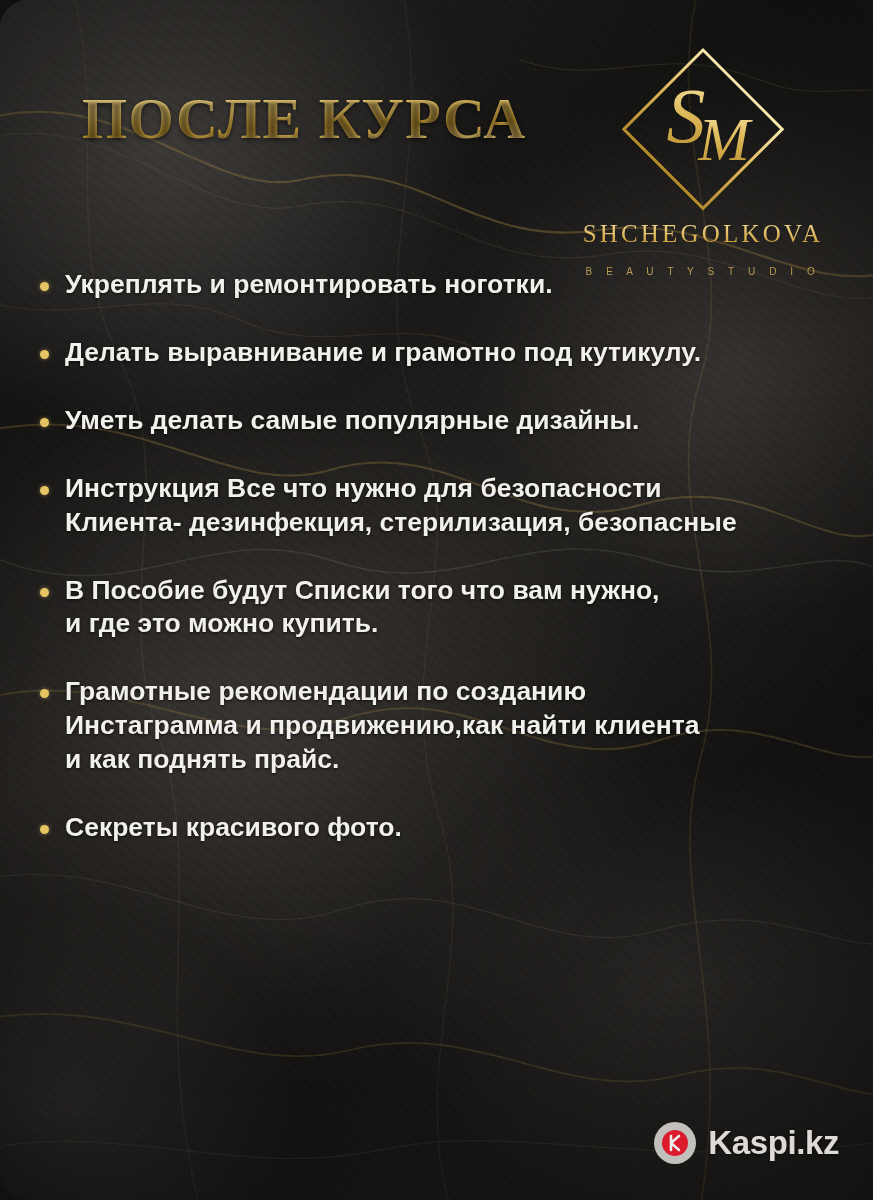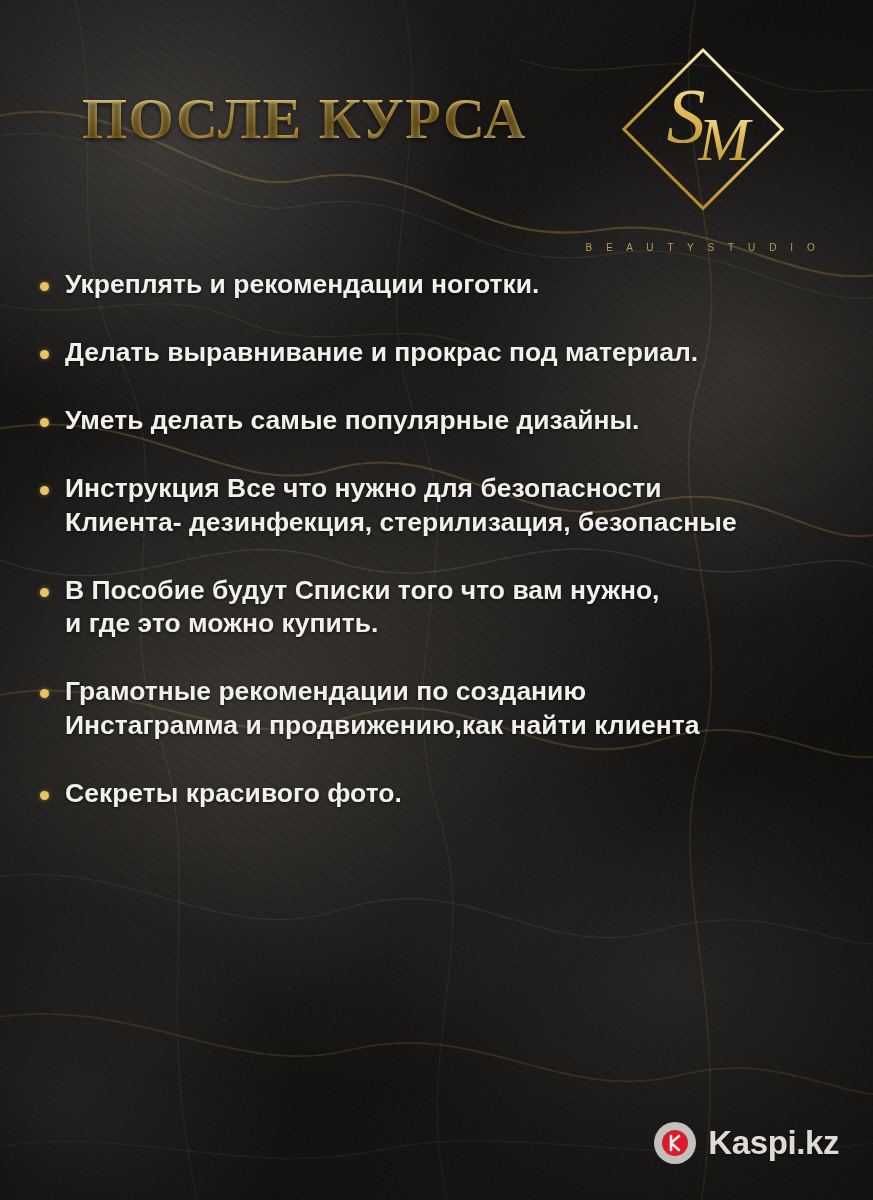--- a/index.html
+++ b/index.html
@@ -16,20 +16,21 @@
     width: 873px;
     height: 1200px;
     overflow: hidden;
     background:
       radial-gradient(ellipse 60% 40% at 18% 12%, rgba(120,115,110,0.45), rgba(0,0,0,0) 60%),
       radial-gradient(ellipse 50% 35% at 85% 30%, rgba(95,90,85,0.35), rgba(0,0,0,0) 62%),
       radial-gradient(ellipse 70% 45% at 30% 62%, rgba(110,104,98,0.30), rgba(0,0,0,0) 65%),
       radial-gradient(ellipse 55% 30% at 78% 82%, rgba(88,84,80,0.30), rgba(0,0,0,0) 62%),
       radial-gradient(ellipse 40% 25% at 8% 92%, rgba(130,124,118,0.25), rgba(0,0,0,0) 65%),
       linear-gradient(152deg, #2a2826 0%, #181716 25%, #23211f 48%, #141312 70%, #201e1c 100%);
+    border-radius: 28px;
   }
 
   
   .veins {
     position: absolute;
     inset: 0;
     pointer-events: none;
   }
   .veins svg { display: block; width: 100%; height: 100%; }
 
@@ -222,38 +223,39 @@
                 <stop offset="0%" stop-color="#f8e9ae"></stop>
                 <stop offset="45%" stop-color="#e0bb5c"></stop>
                 <stop offset="100%" stop-color="#b58c2c"></stop>
               </linearGradient>
             </defs>
             <rect x="95" y="16" width="112" height="112" transform="rotate(45 95 16)" fill="none" stroke="url(#goldgrad)" stroke-width="3"></rect>
             <text x="78" y="108" font-family="Liberation Serif, serif" font-style="italic" font-size="78" fill="url(#goldgrad)" text-anchor="middle">S</text>
             <text x="116" y="126" font-family="Liberation Serif, serif" font-style="italic" font-size="62" fill="url(#goldgrad)" text-anchor="middle">M</text>
           </svg>
         </div>
+        <div class="logo-name">SHCHEGOLKOVA</div>
         <div class="logo-sub">B E A U T Y   S T U D I O</div>
       </div>
     </div>
 
     <div class="list">
 
 
       <div class="item">
         <span class="dot"></span>
         <div class="lines">
-          <div class="line">Укреплять и рекомендации ноготки.</div>
-        </div>
-      </div>
-
-      <div class="item">
-        <span class="dot"></span>
-        <div class="lines">
-          <div class="line">Делать выравнивание и прокрас под материал.</div>
+          <div class="line">Укреплять и ремонтировать ноготки.</div>
+        </div>
+      </div>
+
+      <div class="item">
+        <span class="dot"></span>
+        <div class="lines">
+          <div class="line">Делать выравнивание и грамотно под кутикулу.</div>
         </div>
       </div>
 
       <div class="item">
         <span class="dot"></span>
         <div class="lines">
           <div class="line">Уметь делать самые популярные дизайны.</div>
         </div>
       </div>
 
@@ -271,20 +273,21 @@
           <div class="line">В Пособие будут Списки того что вам нужно,</div>
           <div class="line">и где это можно купить.</div>
         </div>
       </div>
 
       <div class="item">
         <span class="dot"></span>
         <div class="lines">
           <div class="line">Грамотные рекомендации по созданию</div>
           <div class="line">Инстаграмма и продвижению,как найти клиента</div>
+          <div class="line">и как поднять прайс.</div>
         </div>
       </div>
 
       <div class="item">
         <span class="dot"></span>
         <div class="lines">
           <div class="line">Секреты красивого фото.</div>
         </div>
       </div>
 

